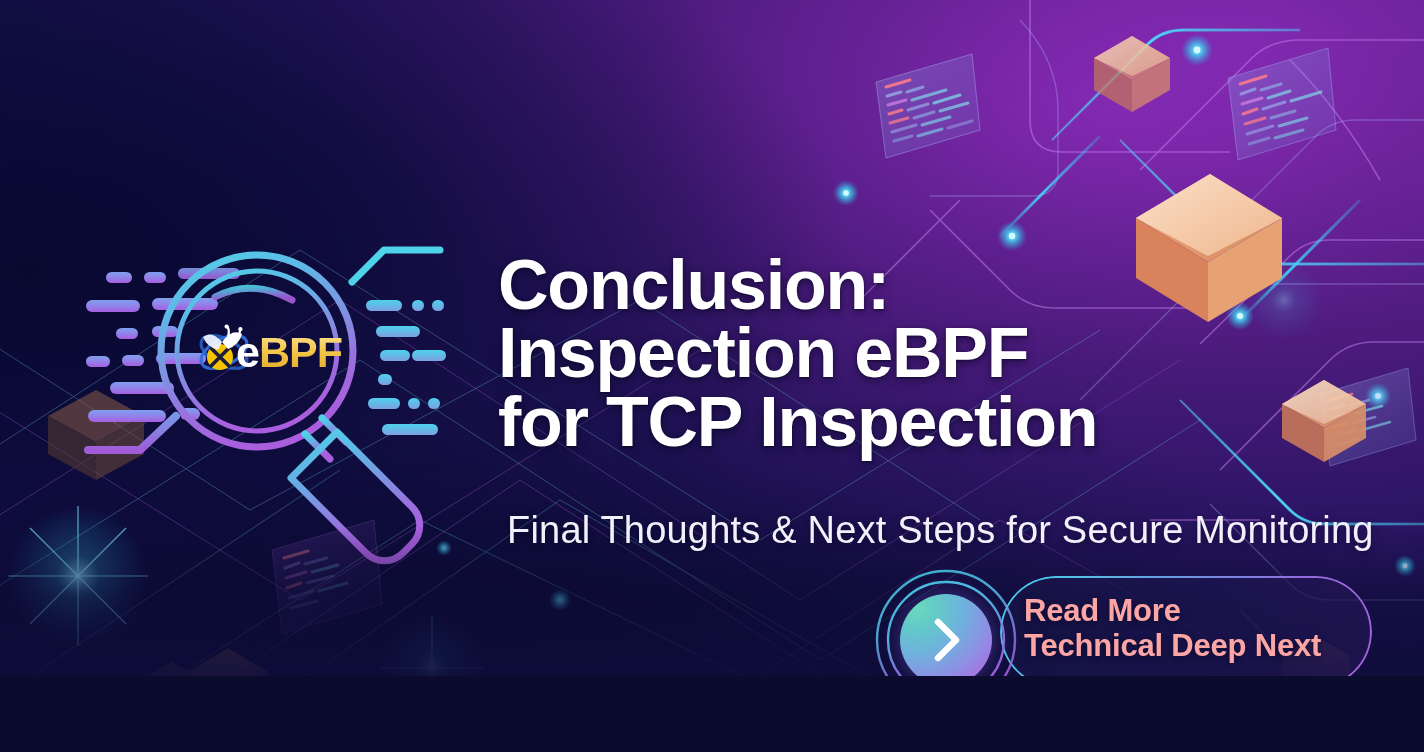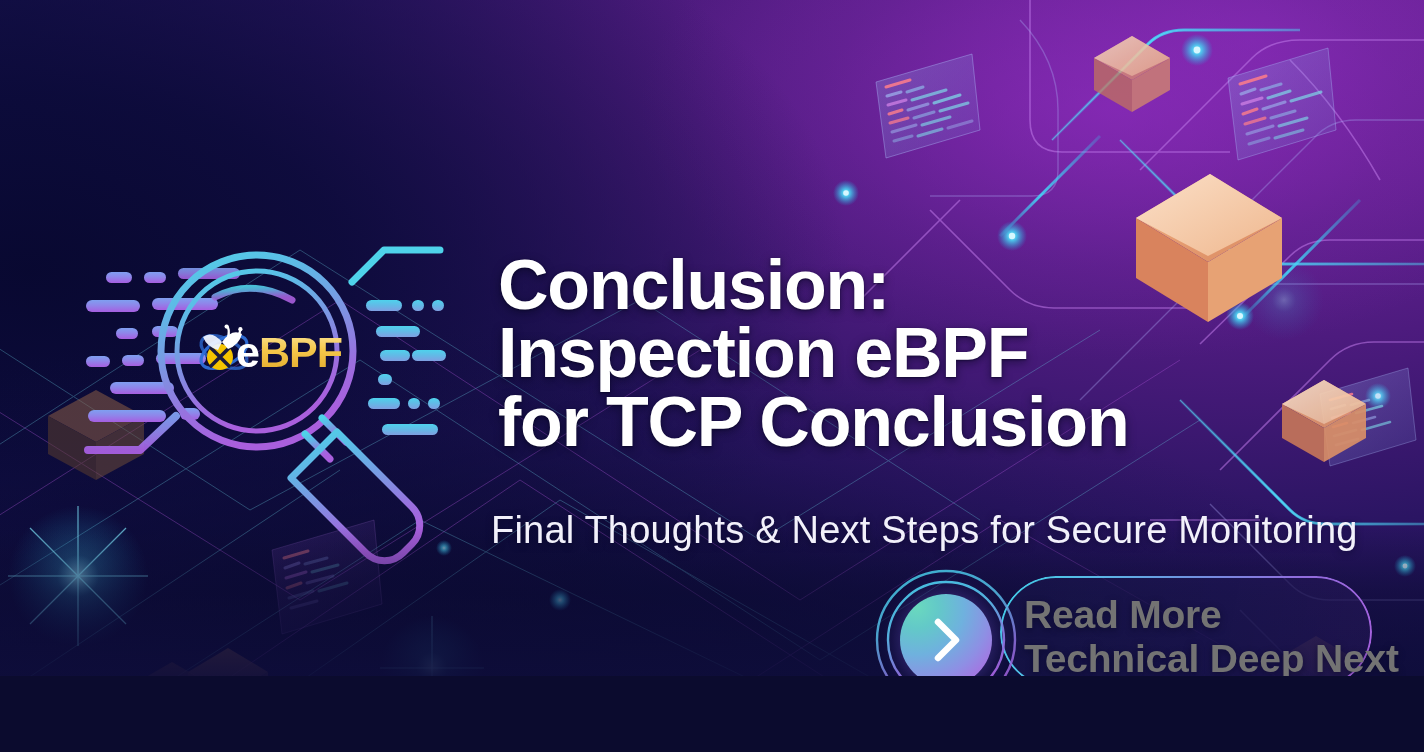--- a/index.html
+++ b/index.html
@@ -30,21 +30,21 @@
   
   .headline{
     position:absolute;left:498px;top:204px;width:800px;
     color:#fff;font-weight:700;font-size:70px;line-height:.98;
     letter-spacing:-1.2px;
     text-shadow:0 3px 10px rgba(5,5,30,.55), 0 1px 2px rgba(5,5,30,.6);
     white-space:nowrap;
   }
   .headline .hl{display:block;}
   .subhead{
-    position:absolute;left:491px;top:492px;width:860px;
+    position:absolute;left:507px;top:492px;width:860px;
     color:#f2f1fb;font-weight:400;font-size:38px;line-height:1.1;
     letter-spacing:.2px;
     text-shadow:0 2px 7px rgba(5,5,30,.5);
     white-space:nowrap;
     margin-top:18px;
   }
   
   .cta{position:absolute;left:866px;top:560px;width:508px;height:144px;}
   .cta-pill{
     position:absolute;left:134px;top:16px;width:372px;height:112px;
@@ -53,22 +53,22 @@
     border:2px solid transparent;
   }
   .cta-pill-border{
     position:absolute;left:134px;top:16px;width:372px;height:112px;border-radius:56px;
     padding:2px;
     background:linear-gradient(115deg,#3fd0e8 0%,#58b9e6 22%,#6f93e0 45%,#8f6ddd 70%,#a95fdd 100%);
     -webkit-mask:linear-gradient(#000 0 0) content-box, linear-gradient(#000 0 0);
     -webkit-mask-composite:xor;mask-composite:exclude;
   }
   .cta-labels{
-    position:absolute;left:158px;top:33px;width:330px;color:#737373;
-    font-weight:700;font-size:39px;line-height:1.13;letter-spacing:-.2px;
+    position:absolute;left:158px;top:33px;width:330px;color:#fca5a5;
+    font-weight:700;font-size:31px;line-height:1.13;letter-spacing:-.2px;
     text-shadow:0 2px 6px rgba(5,5,30,.5);
   }
   .cta-labels span{display:block;white-space:nowrap;}
   .cta-knob{position:absolute;left:0;top:0;width:170px;height:144px;}
   .cta-disc{
     position:absolute;left:34px;top:34px;width:92px;height:92px;border-radius:50%;
     background:
       radial-gradient(130% 130% at 18% 14%, #6ad9be 0%, #63c9c8 18%, #6fb1de 40%, #8e8fe4 62%, #b067e0 84%, #bd63df 100%);
     box-shadow:0 0 22px rgba(120,90,220,.45);
   }
@@ -408,21 +408,21 @@
 
   <div style="position:absolute;left:236px;top:331px;font-weight:700;font-size:43px;line-height:1;letter-spacing:-1px;">
     <span style="color:#ffffff;">e</span><span style="background:linear-gradient(180deg,#fde9a8 0%,#f5c84b 45%,#e0a628 100%);-webkit-background-clip:text;background-clip:text;color:transparent;">BPF</span>
   </div>
 
   <div class="bg-bottom-dark"></div>
 
   <h1 class="headline">
     <span class="hl">Conclusion:</span>
     <span class="hl">Inspection eBPF</span>
-    <span class="hl">for TCP Conclusion</span>
+    <span class="hl">for TCP Inspection</span>
   </h1>
 
   <p class="subhead">Final Thoughts &amp; Next Steps for Secure Monitoring</p>
 
   <div class="cta">
     <div class="cta-pill"></div>
     <div class="cta-pill-border"></div>
 
     <div class="cta-labels">
       <span>Read More</span>

